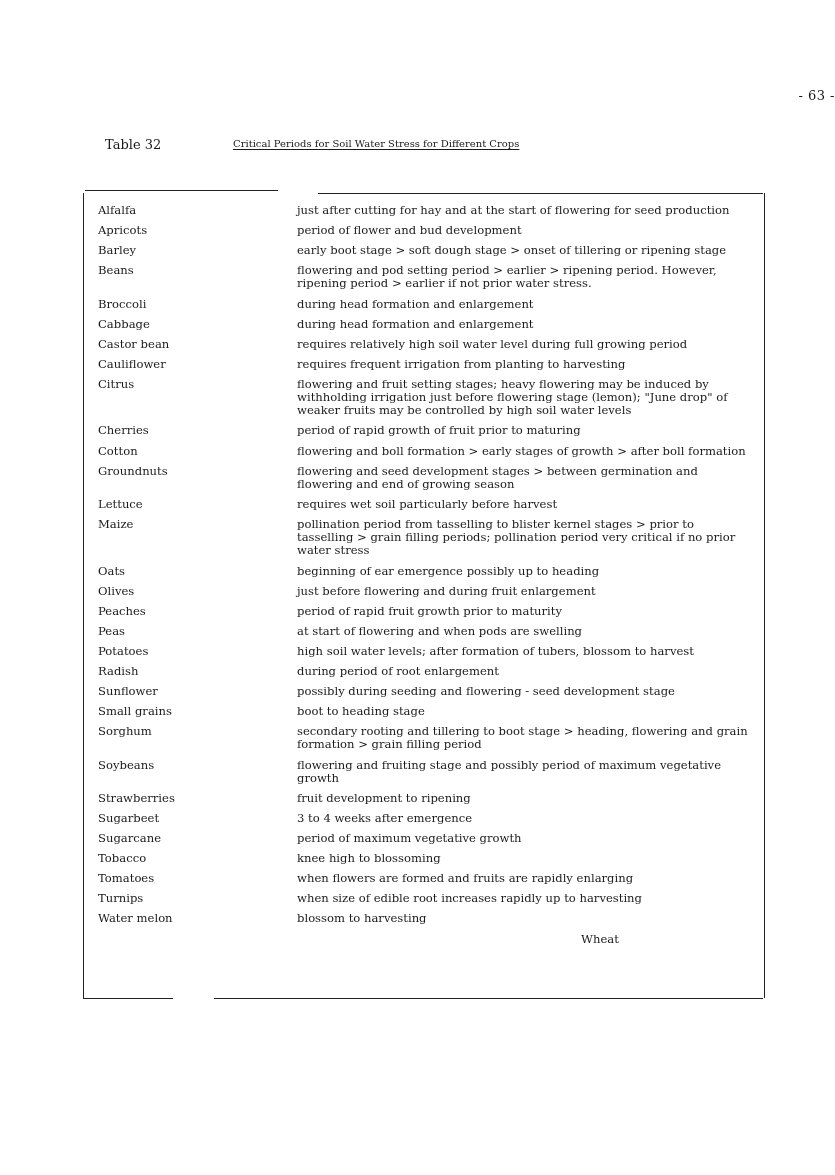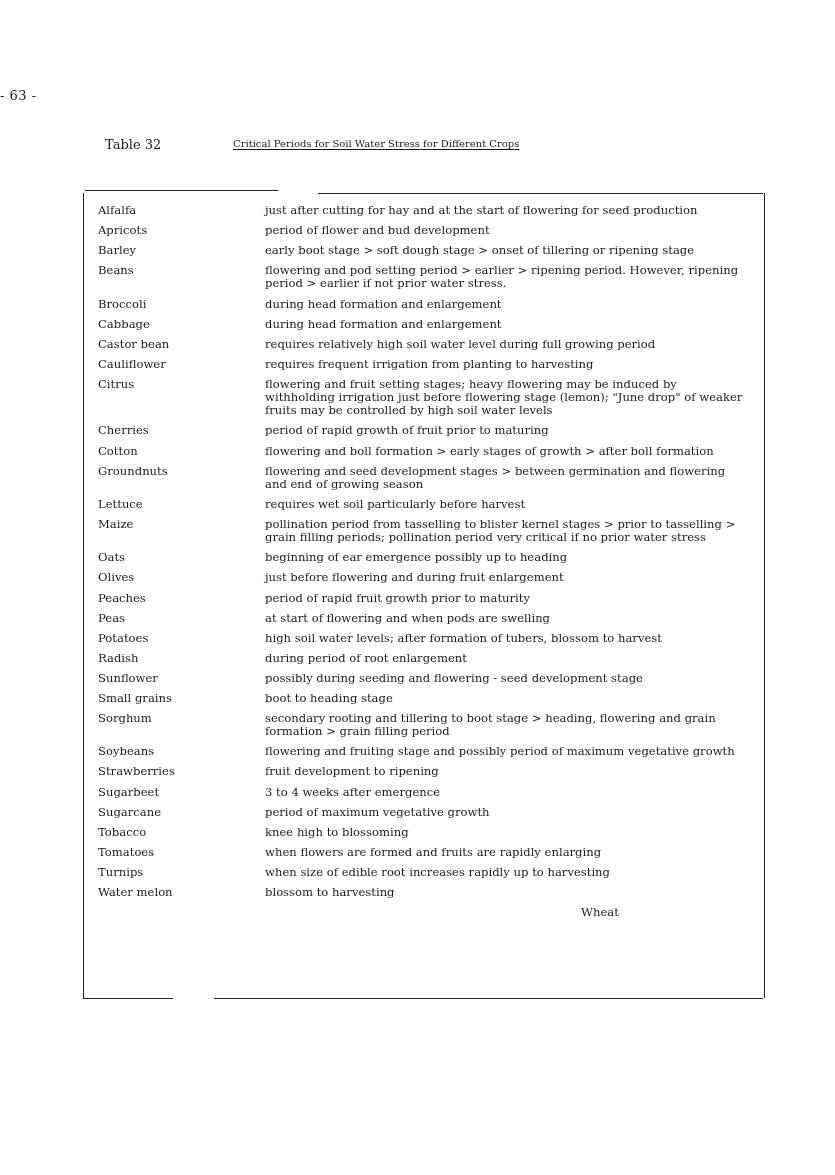--- a/index.html
+++ b/index.html
@@ -2,42 +2,42 @@
 <html><head>
 <meta charset="utf-8">
 <style>
   html, body { margin: 0; padding: 0; background: #ffffff; }
   body {
     width: 835px; height: 1175px; position: relative; overflow: hidden;
     font-family: "DejaVu Serif", "Liberation Serif", serif;
     color: #1a1a1a;
   }
   .page-number {
-    position: absolute; top: 88px; left: 0; width: 835px; text-align: left;
+    position: absolute; top: 88px; left: 0; width: 835px; text-align: right;
     font-size: 13px; letter-spacing: 0.5px;
   }
   .table-label {
     position: absolute; top: 137px; left: 81px; font-size: 13px; margin-left: 24px;
   }
   .table-title {
     position: absolute; top: 138px; left: 233px; font-size: 10px;
     text-decoration: underline; text-underline-offset: 2px;
   }
   .frame {
     position: absolute; left: 83px; top: 193px; width: 680px; height: 805px;
     border-left: 1.5px solid #222; border-right: 1.5px solid #222;
   }
   .rule-top, .rule-bottom { position: absolute; height: 0; border-top: 1.5px solid #222; }
   .rows {
     position: absolute; left: 98px; top: 204px; width: 650px;
     font-size: 11.6px; line-height: 13.2px;
   }
   .row { display: flex; margin-bottom: 6.9px; justify-content: flex-end; }
   .crop { width: 167px; flex: none; }
-  .period { flex: 1; }
+  .period { flex: 1; margin-left: 32px; }
 </style>
 </head>
 <body>
 
 <div class="page-number">- 63 -</div>
 <div class="table-label">Table 32</div>
 <div class="table-title">Critical Periods for Soil Water Stress for Different Crops</div>
 
 <div class="frame"></div>
 <div class="rule-top" style="left:85px; top:190px; width:193px;"></div>

